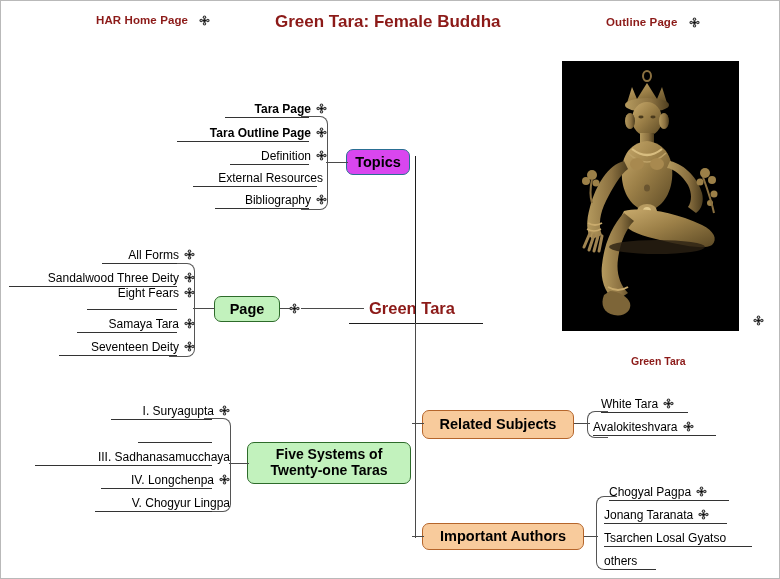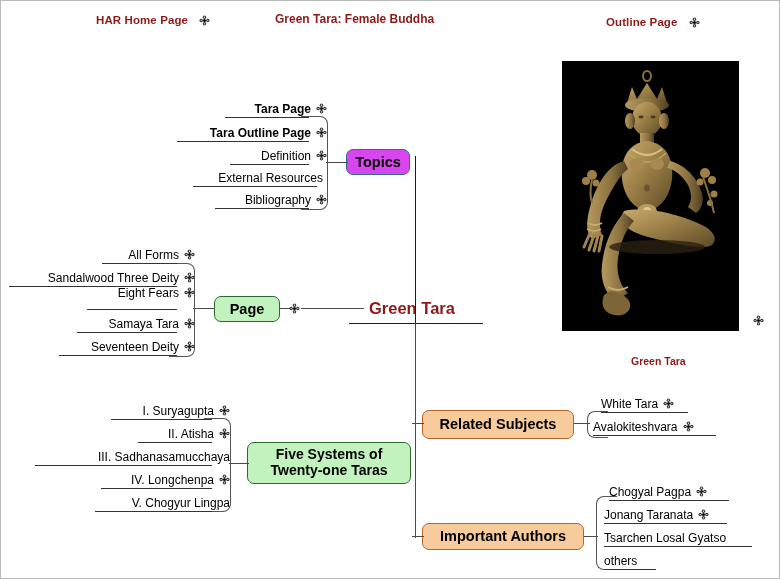--- a/index.html
+++ b/index.html
@@ -14,21 +14,21 @@
   }
   .canvas{position:absolute;left:0;top:0;width:778px;height:577px;}
   .abs{position:absolute;}
 
   
   .hdr-link{
     font-size:11.5px;font-weight:bold;color:#8c1a18;
     letter-spacing:0.1px;white-space:nowrap;
   }
   .title{
-    font-size:12px;font-weight:bold;color:#8c1a18;white-space:nowrap;
+    font-size:17px;font-weight:bold;color:#8c1a18;white-space:nowrap;
   }
 
   
   .flower{display:inline-block;vertical-align:middle;width:11px;height:11px;}
   .flower svg{display:block;}
 
   
   .center-node{
     font-size:16.5px;font-weight:bold;color:#8c1a18;white-space:nowrap;
   }
@@ -476,37 +476,20 @@
           <g fill="#fff">
             <circle cx="6" cy="2.4" r="0.65"></circle>
             <circle cx="6" cy="9.6" r="0.65"></circle>
             <circle cx="2.4" cy="6" r="0.65"></circle>
             <circle cx="9.6" cy="6" r="0.65"></circle>
           </g>
         </svg></span>
   </div>
   <div class="ul" style="left:110px;top:418px;width:101px;"></div>
 
-  <div class="leaf right-align" style="left:80px;top:425px;width:149px;">
-    <span class="lbl">II.  Atisha</span><span class="flower"><svg viewBox="0 0 12 12" width="11" height="11">
-          <g fill="#3a3a3a">
-            <circle cx="6" cy="2.4" r="1.9"></circle>
-            <circle cx="6" cy="9.6" r="1.9"></circle>
-            <circle cx="2.4" cy="6" r="1.9"></circle>
-            <circle cx="9.6" cy="6" r="1.9"></circle>
-            <circle cx="6" cy="6" r="1.7" fill="#111"></circle>
-          </g>
-          <g fill="#fff">
-            <circle cx="6" cy="2.4" r="0.65"></circle>
-            <circle cx="6" cy="9.6" r="0.65"></circle>
-            <circle cx="2.4" cy="6" r="0.65"></circle>
-            <circle cx="9.6" cy="6" r="0.65"></circle>
-          </g>
-        </svg></span>
-  </div>
   <div class="ul" style="left:137px;top:441px;width:74px;"></div>
 
   <div class="leaf right-align" style="left:20px;top:448px;width:209px;">
     <span class="lbl">III.  Sadhanasamucchaya</span>
   </div>
   <div class="ul" style="left:34px;top:464px;width:177px;"></div>
 
   <div class="leaf right-align" style="left:60px;top:471px;width:169px;">
     <span class="lbl">IV.  Longchenpa</span><span class="flower"><svg viewBox="0 0 12 12" width="11" height="11">
           <g fill="#3a3a3a">

